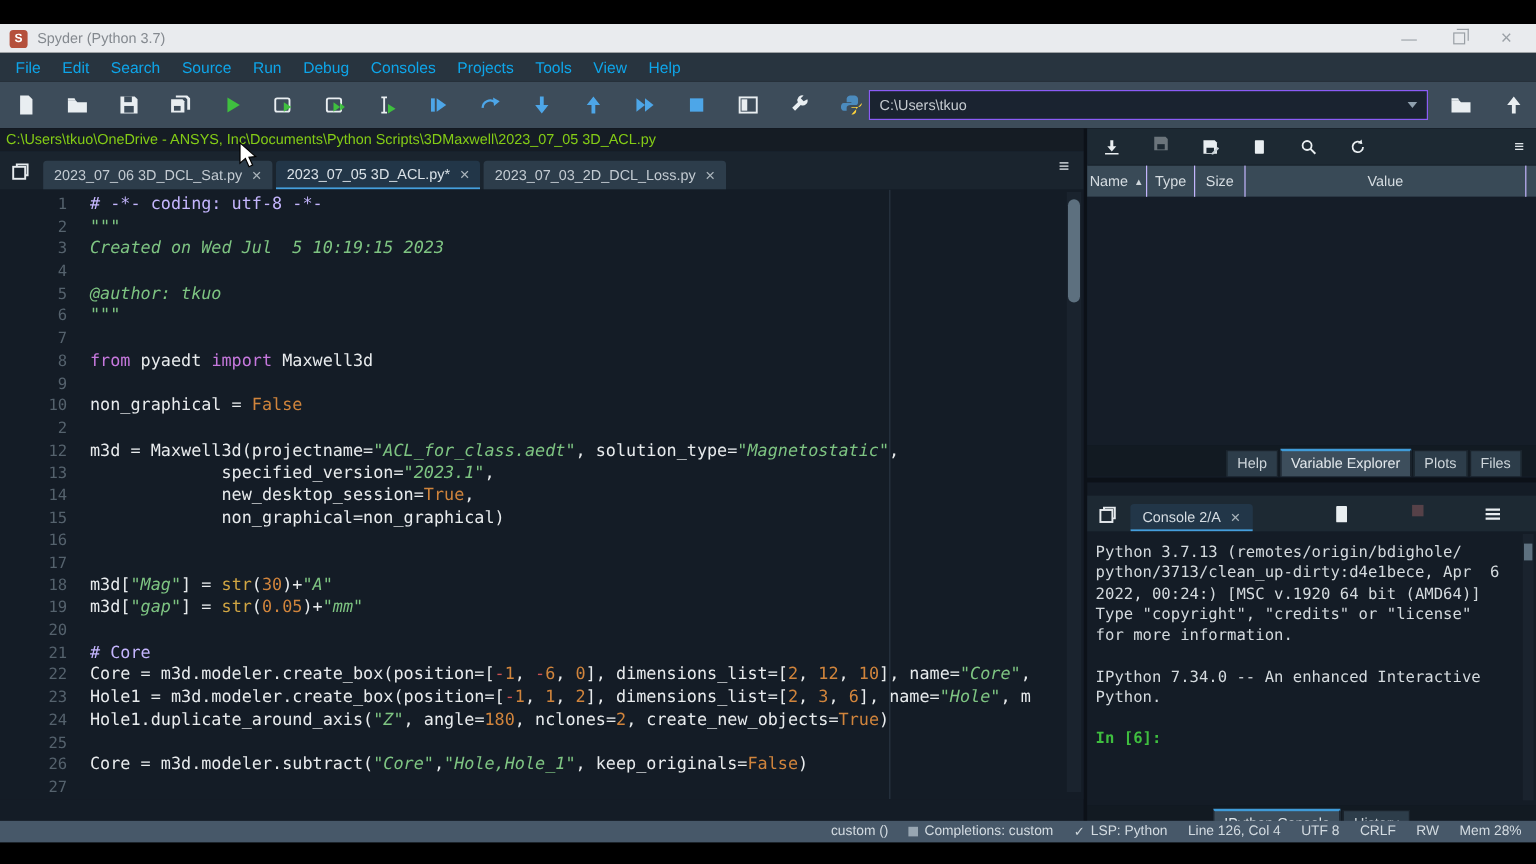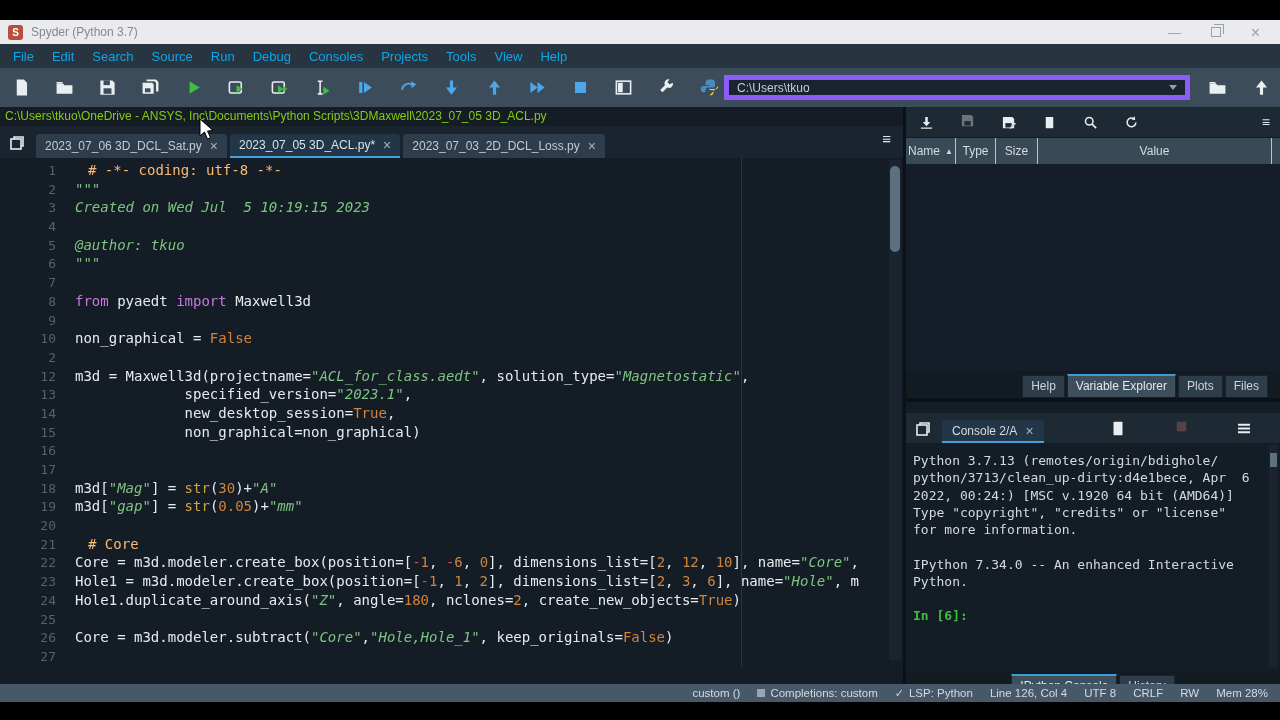--- a/index.html
+++ b/index.html
@@ -26,21 +26,21 @@
   .menu-item { color:#0ea5e9; font-size:13px; padding:3px 9px; }
 
   
   .toolbar { position:absolute; left:0; top:68px; width:1280px; height:39px;
              background:#3d4c5a; display:flex; align-items:center; }
   .tb-icons { display:flex; align-items:center; padding-left:8px; }
   .tb-btn { width:26px; height:26px; margin-right:17px; display:flex;
             align-items:center; justify-content:center; }
   .tb-btn svg { width:19px; height:19px; }
   .path-combo { position:absolute; left:724px; top:7px; width:466px; height:25px;
-                background:#1a2330; border:5px solid #8b5cf6; display:flex;
+                background:#1a2330; border:1px solid #8b5cf6; display:flex;
                 align-items:center; padding:0 8px; }
   .path-text { color:#c7ccd1; font-size:12px; flex:1; }
   .dd-arrow { width:0; height:0; border-left:4px solid transparent;
               border-right:4px solid transparent; border-top:5px solid #8fa0ae; }
   .tb-right { position:absolute; right:6px; top:6px; display:flex; gap:18px; align-items:center; }
   .tb-right .tb-btn { margin:0; }
 
   
   .main { position:absolute; left:0; top:107px; width:1280px; height:577px; background:#0c1118; }
   .left-col { position:absolute; left:0; top:0; width:903px; height:577px; background:#141c26; }
@@ -63,21 +63,21 @@
   .tabbar-menu { position:absolute; right:12px; top:8px; color:#dfe5e9; font-size:15px;
                  letter-spacing:0; line-height:9px; }
 
   
   .editor { position:relative; width:903px; height:508px; background:#141c26; overflow:hidden; }
   .code-area { position:absolute; left:0; top:4px; width:885px; }
   .code-line { display:flex; height:18.7px; font-family:"DejaVu Sans Mono", monospace; font-size:14px; }
   .ln { width:56px; text-align:right; color:#55626d; flex:0 0 56px; font-size:13px; padding-top:1px; }
   .code { white-space:pre; padding-left:19px; color:#e8ebed; overflow:hidden; }
   .tok-pl { color:#e8ebed; }
-  .tok-cm { color:#fdba74;margin-left:13px; }
+  .tok-cm { color:#c4b5fd; }
   .tok-st { color:#7ec482; font-style:italic; }
   .tok-kw { color:#c678dd; }
   .tok-num { color:#d0843c; }
   .tok-bi { color:#d0a543; }
   .tok-neg { color:#cc5252; }
   .edge-line { position:absolute; left:741px; top:0; width:1px; height:100%; background:#2a3542; }
   .vscroll { position:absolute; right:2px; top:2px; width:12px; height:500px; background:#1a232e; }
   .vscroll .thumb { position:absolute; left:1px; top:6px; width:10px; height:86px;
                     background:#5d707f; border-radius:5px; }
 

